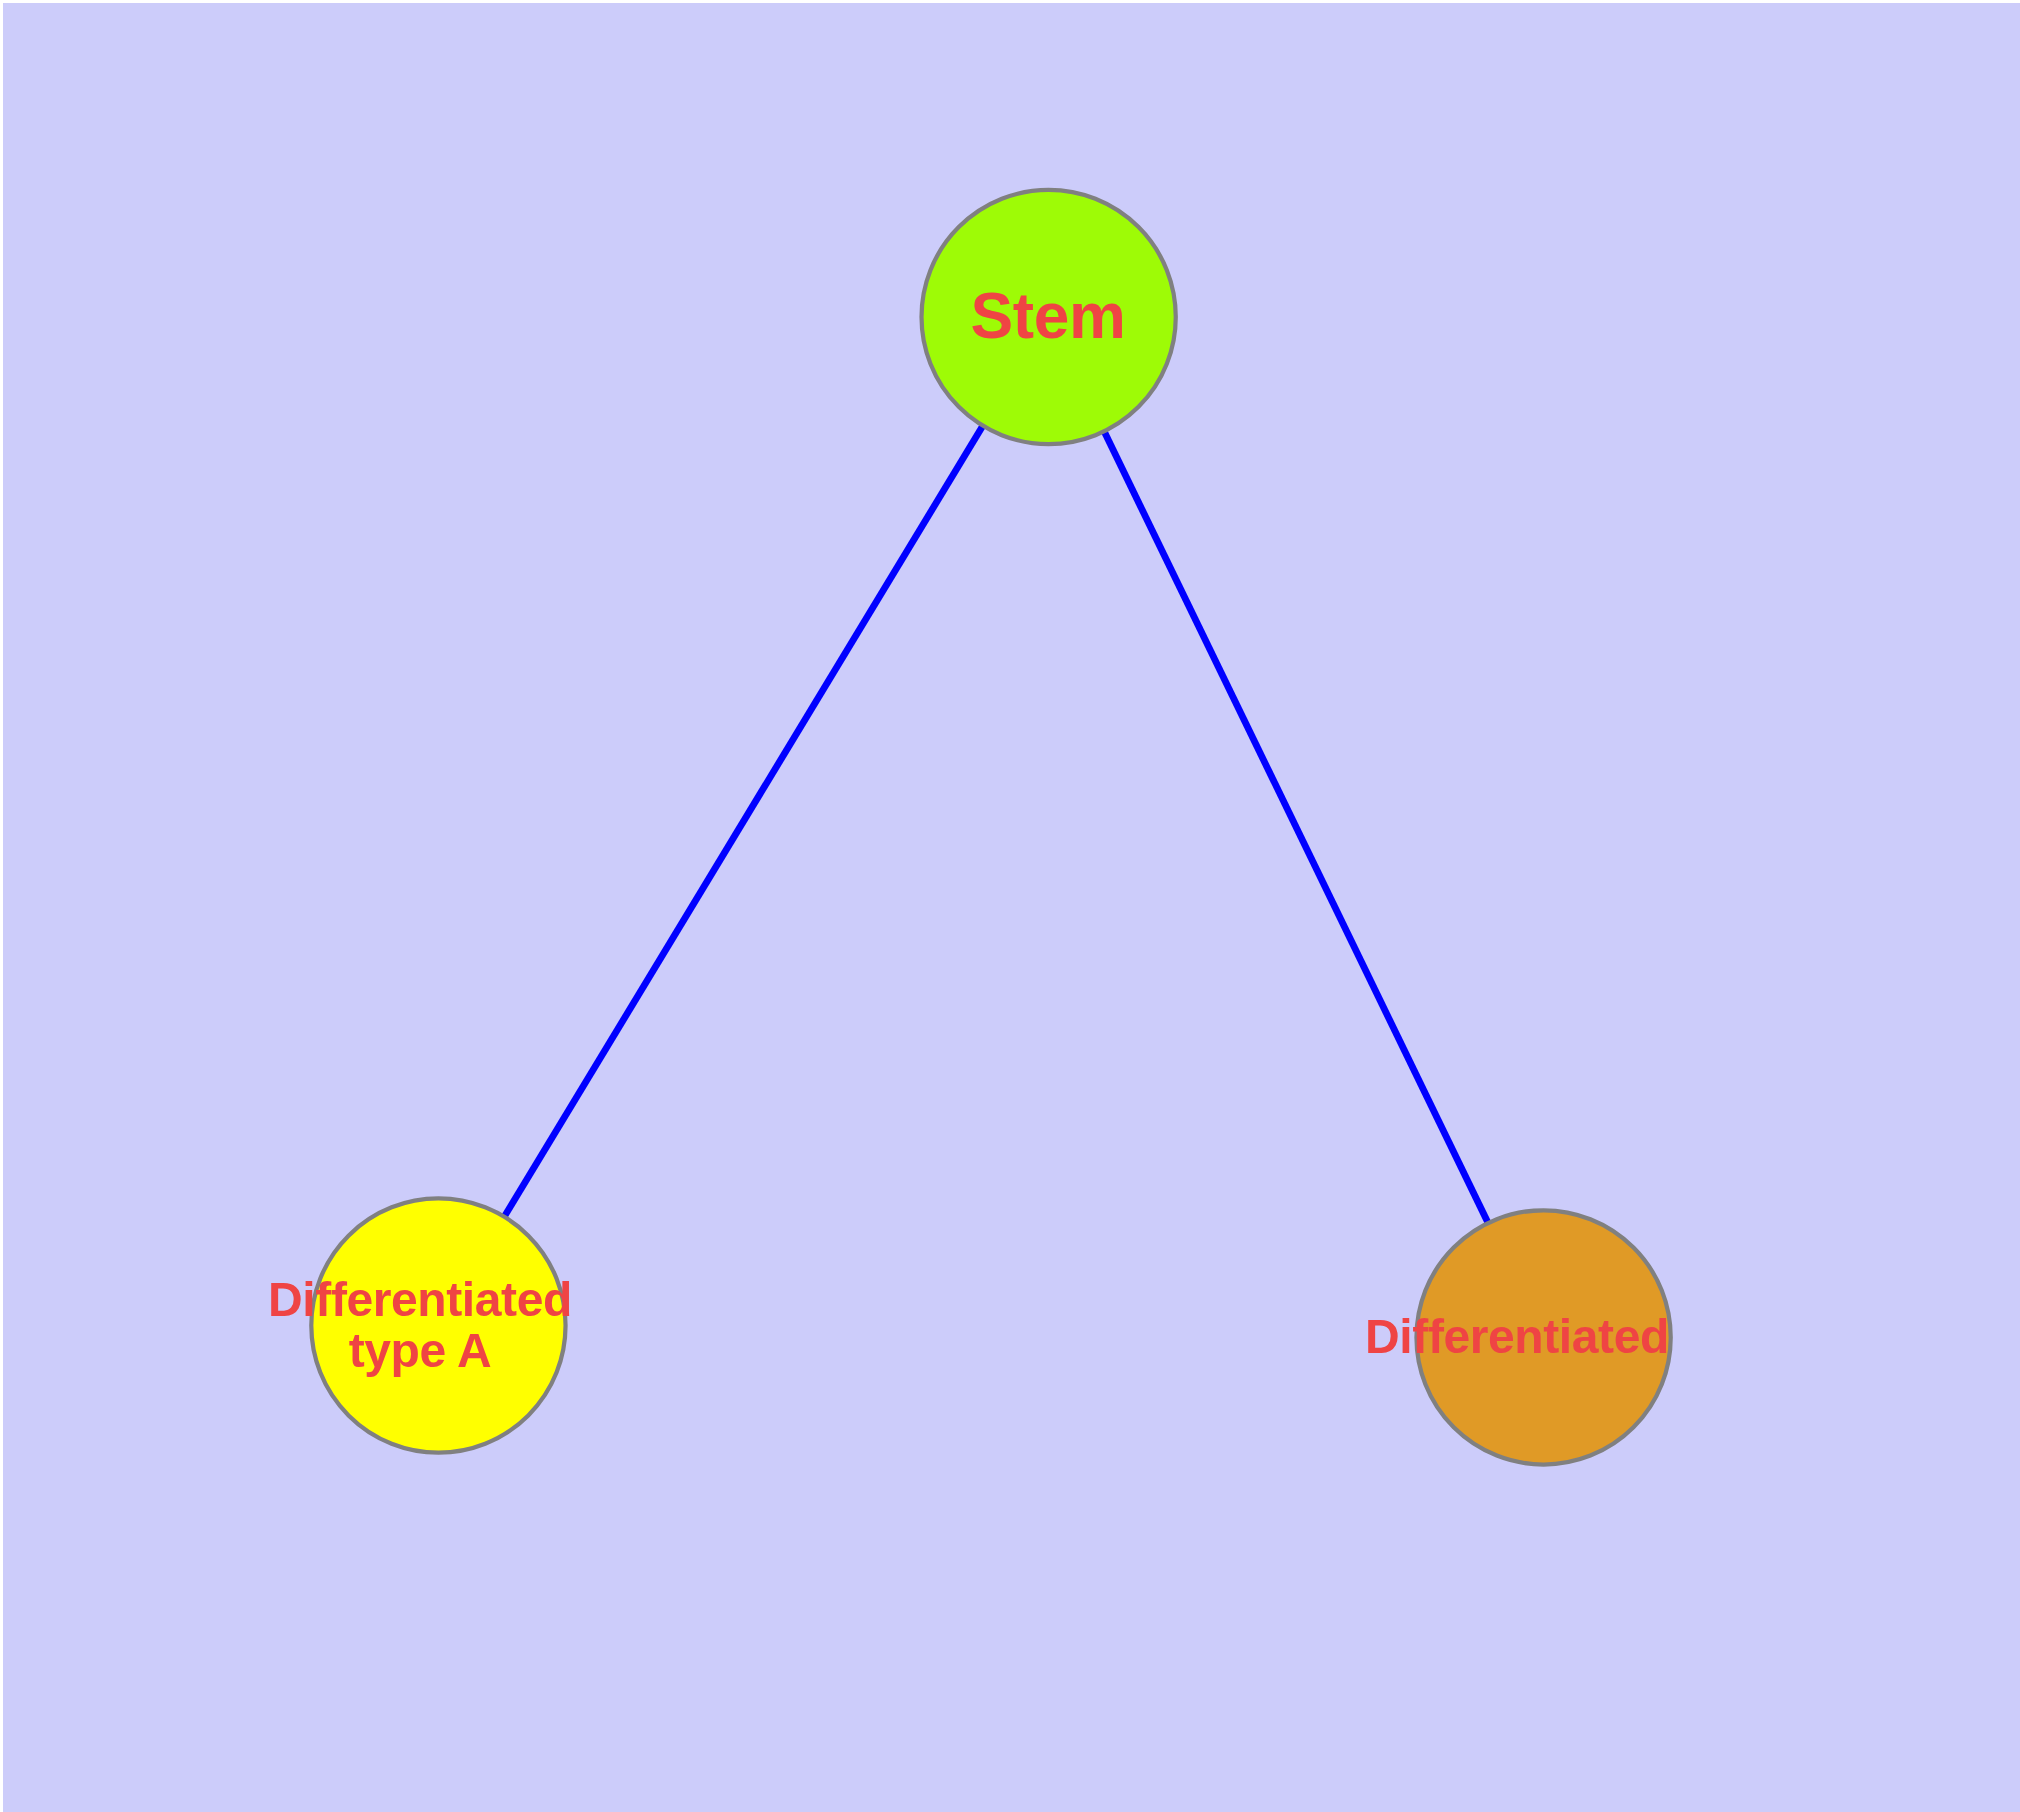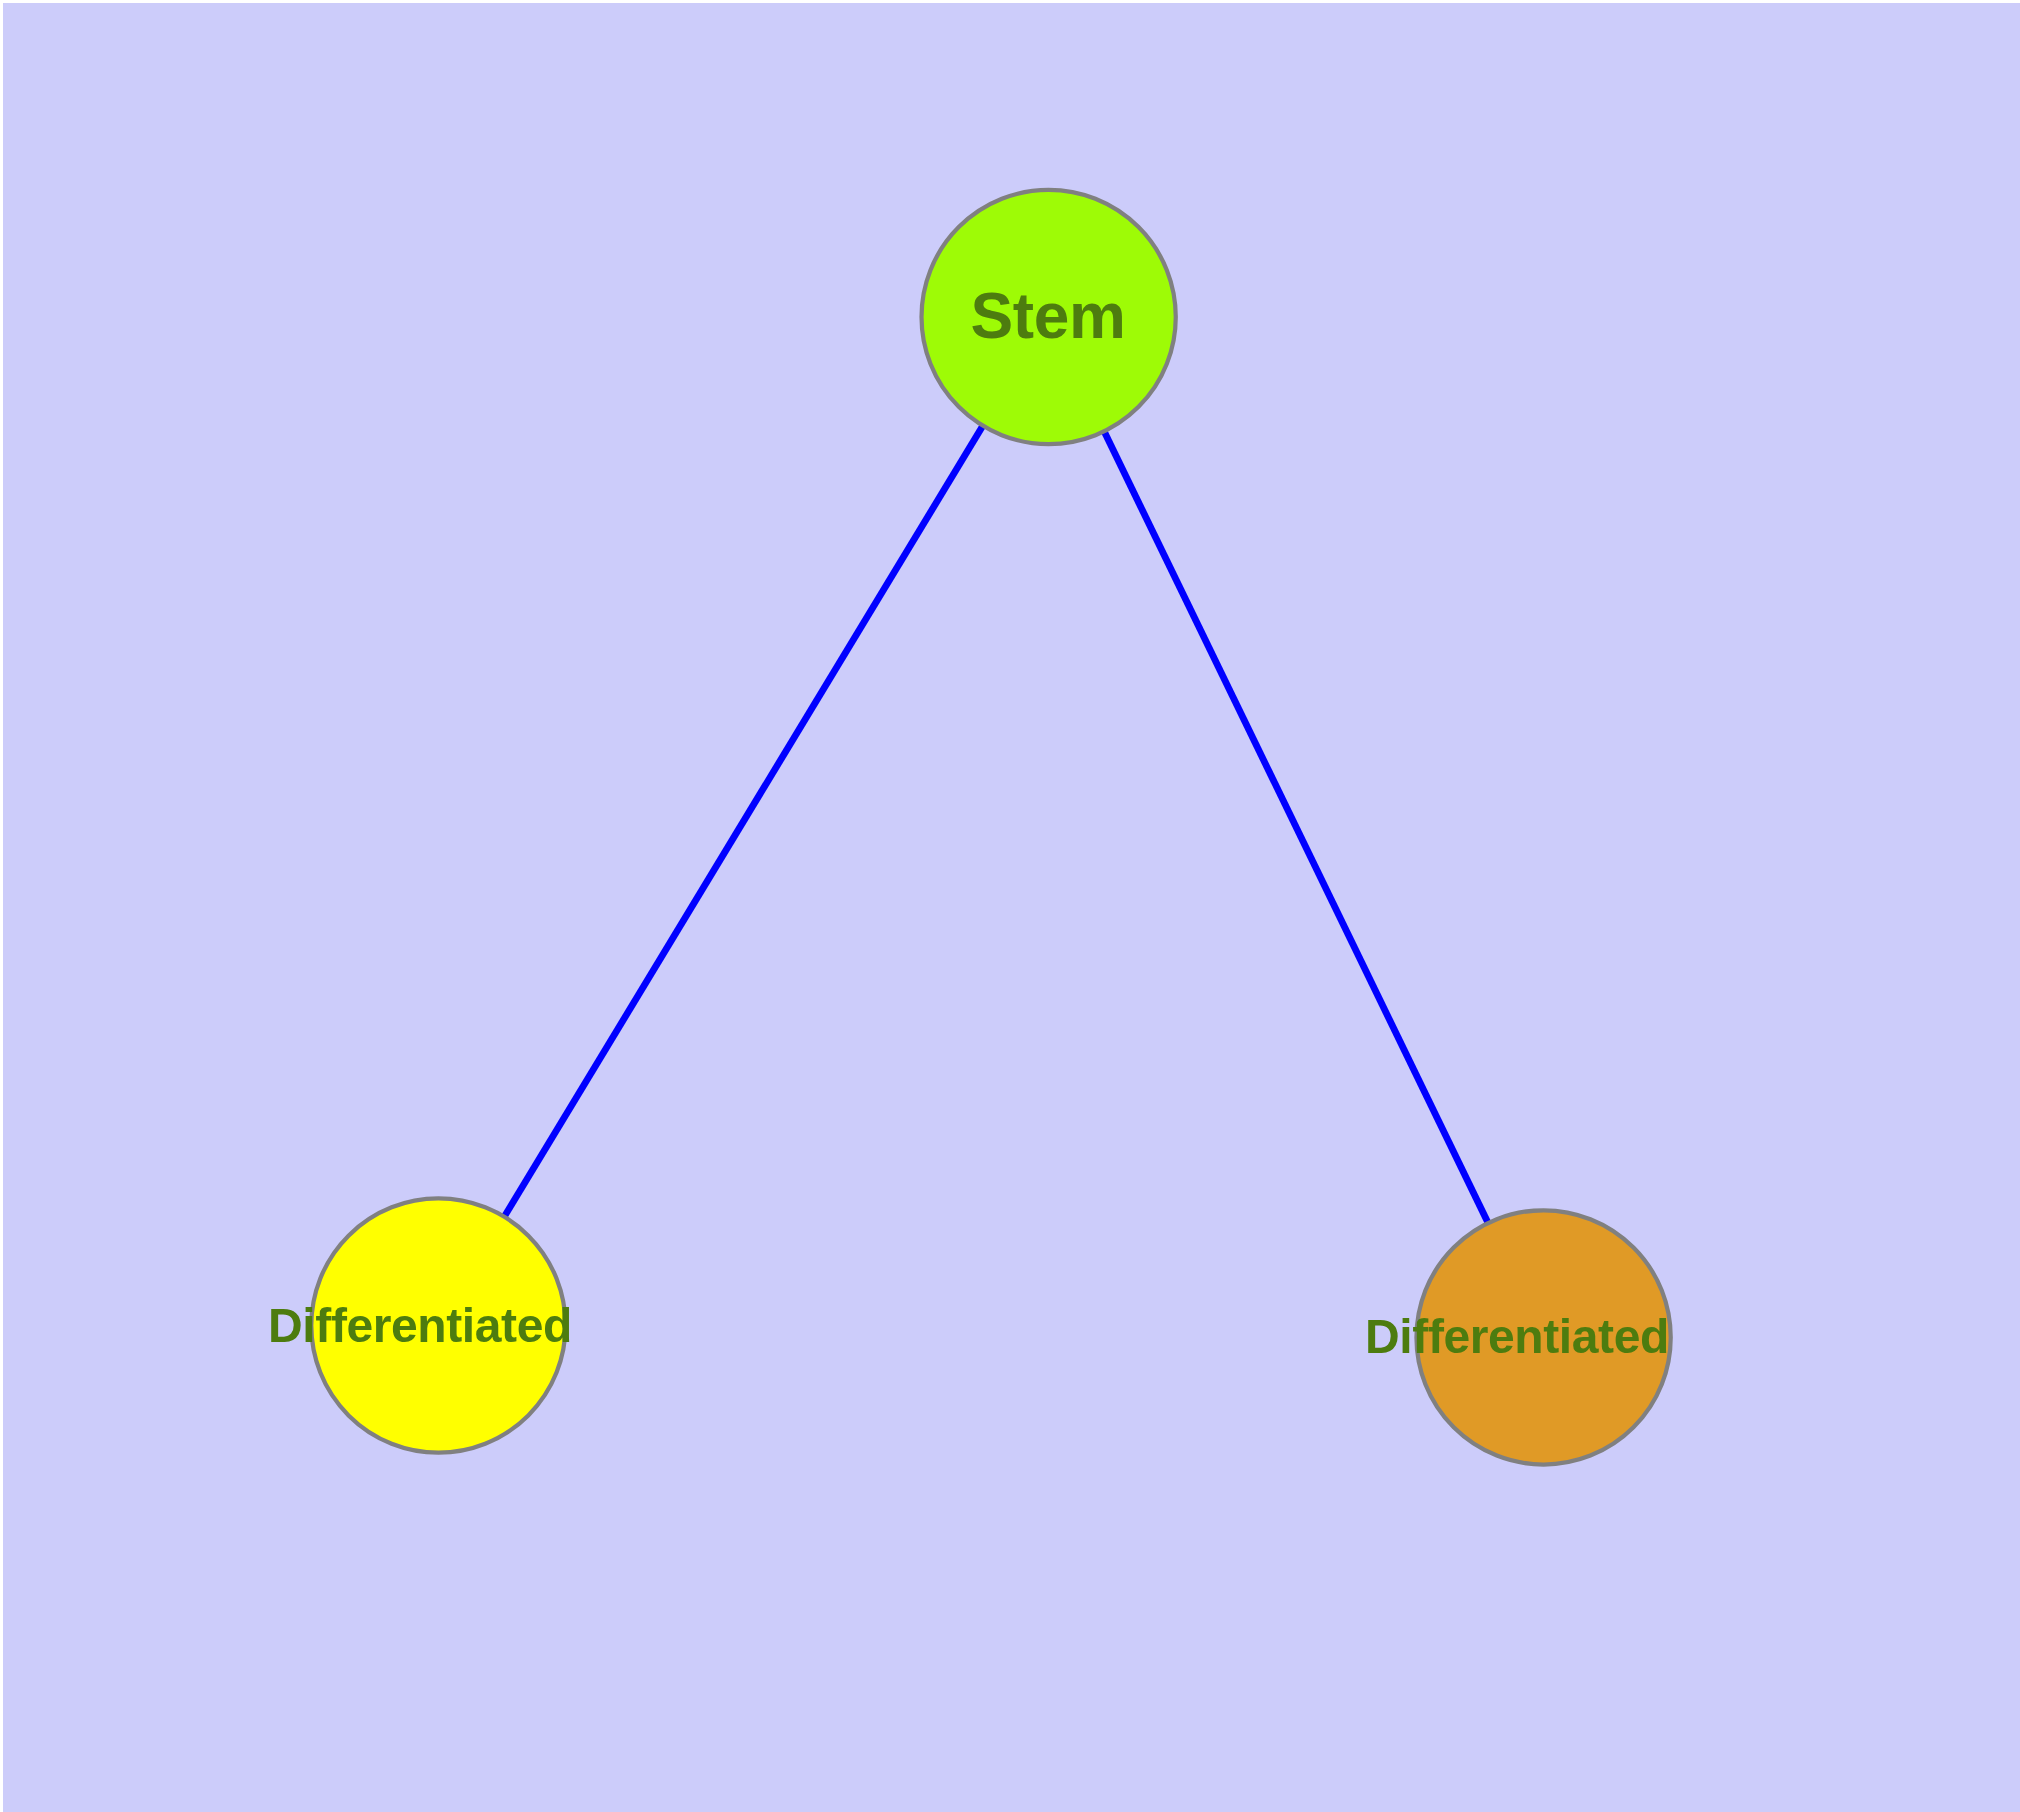--- a/index.html
+++ b/index.html
@@ -26,21 +26,21 @@
   #graph-svg {
     position: absolute;
     left: 0;
     top: 0;
     width: 2021px;
     height: 1812px;
     display: block;
   }
   .node-label {
     position: absolute;
-    color: #4d7c0f;
+    color: #ef4444;
     font-weight: bold;
     text-align: center;
     line-height: 1.06;
     white-space: nowrap;
     letter-spacing: -0.4px;
     transform: translate(-50%, -50%);
     pointer-events: none;
   }
   .node-label-lg { font-size: 64px; }
   .node-label-md { font-size: 48px; }
@@ -60,19 +60,20 @@
         <circle cx="517" cy="1564" r="150" fill="#ffff00" stroke="#808080" stroke-width="5"></circle>
         <circle cx="1821" cy="1578" r="150" fill="#e09a26" stroke="#808080" stroke-width="5"></circle>
       </g>
   </svg>
   <div id="labels-layer">
       <div class="node-label node-label-lg" style="left: 1048px; top: 317px;">
         <div>Stem</div>
       </div>
       <div class="node-label node-label-md" style="left: 420px; top: 1326px;">
         <div>Differentiated</div>
+        <div>type A</div>
       </div>
       <div class="node-label node-label-md" style="left: 1517px; top: 1337px;">
         <div>Differentiated</div>
       </div>
     </div>
 </div>
 
 
 </body></html>

